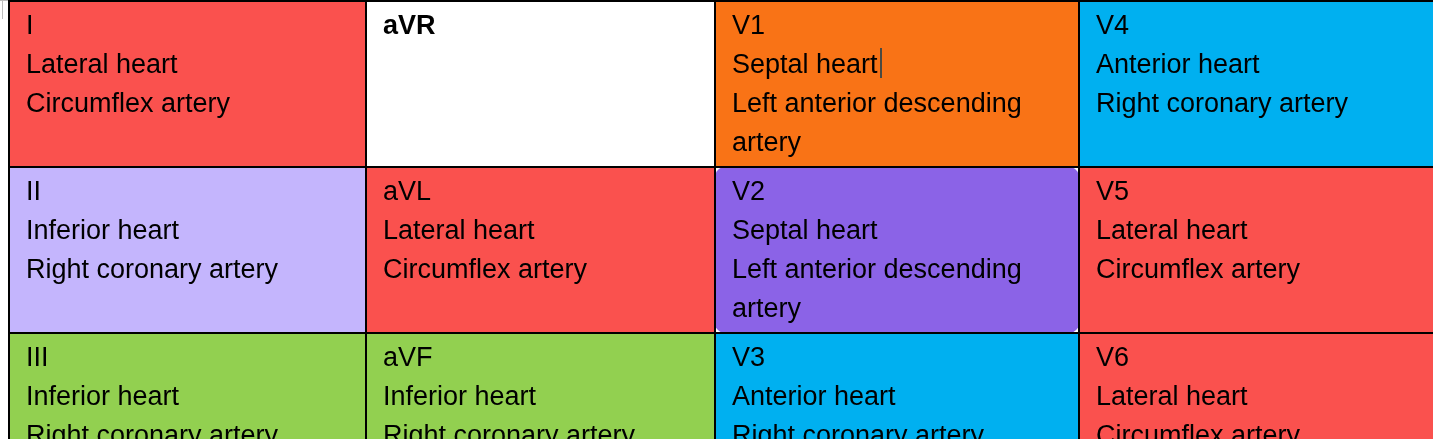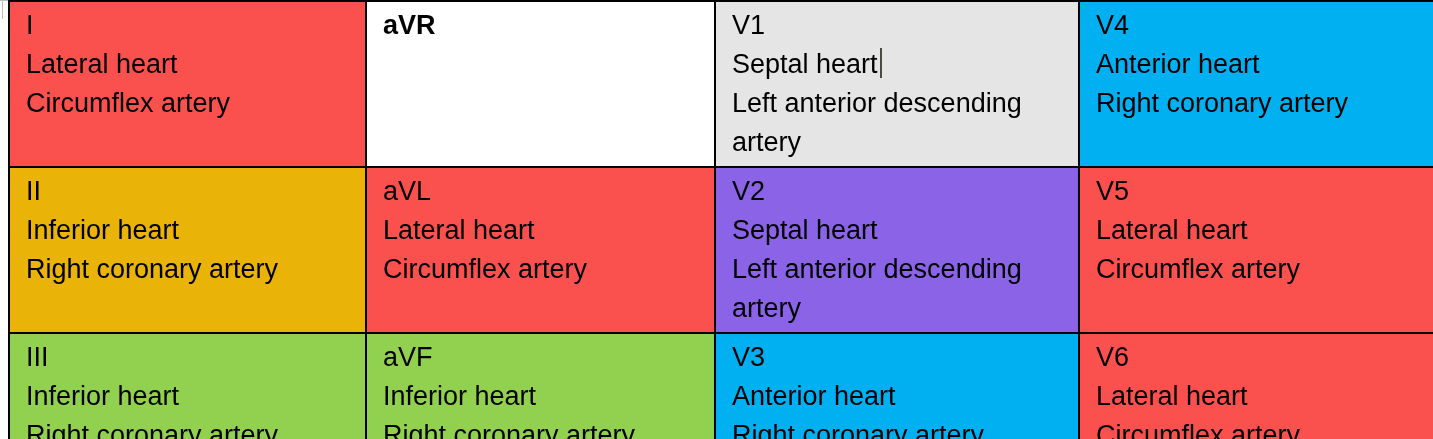--- a/index.html
+++ b/index.html
@@ -66,43 +66,43 @@
     <td style="background: rgb(250, 81, 78);">
       <div>I</div>
       <div>Lateral heart</div>
       <div>Circumflex artery</div>
     </td>
     <td style="background: rgb(255, 255, 255); font-weight: bold;">
       <div>aVR</div>
       <div></div>
       <div></div>
     </td>
-    <td style="background: #e5e5e5;">
+    <td style="background: #f97316;">
       <div>V1</div>
       <div><span>Septal heart</span><span class="caret"></span></div>
       <div>Left anterior descending artery</div>
     </td>
     <td style="background: rgb(0, 176, 240);">
       <div>V4</div>
       <div>Anterior heart</div>
       <div>Right coronary artery</div>
     </td>
   </tr>
   <tr class="r1">
-    <td style="background: #eab308;">
+    <td style="background: #c4b5fd;">
       <div>II</div>
       <div>Inferior heart</div>
       <div>Right coronary artery</div>
     </td>
     <td style="background: rgb(250, 81, 78);">
       <div>aVL</div>
       <div>Lateral heart</div>
       <div>Circumflex artery</div>
     </td>
-    <td style="background: rgb(139, 99, 231);">
+    <td style="background: rgb(139, 99, 231); border-radius: 10px;">
       <div>V2</div>
       <div>Septal heart</div>
       <div>Left anterior descending artery</div>
     </td>
     <td style="background: rgb(250, 81, 78);">
       <div>V5</div>
       <div>Lateral heart</div>
       <div>Circumflex artery</div>
     </td>
   </tr>

